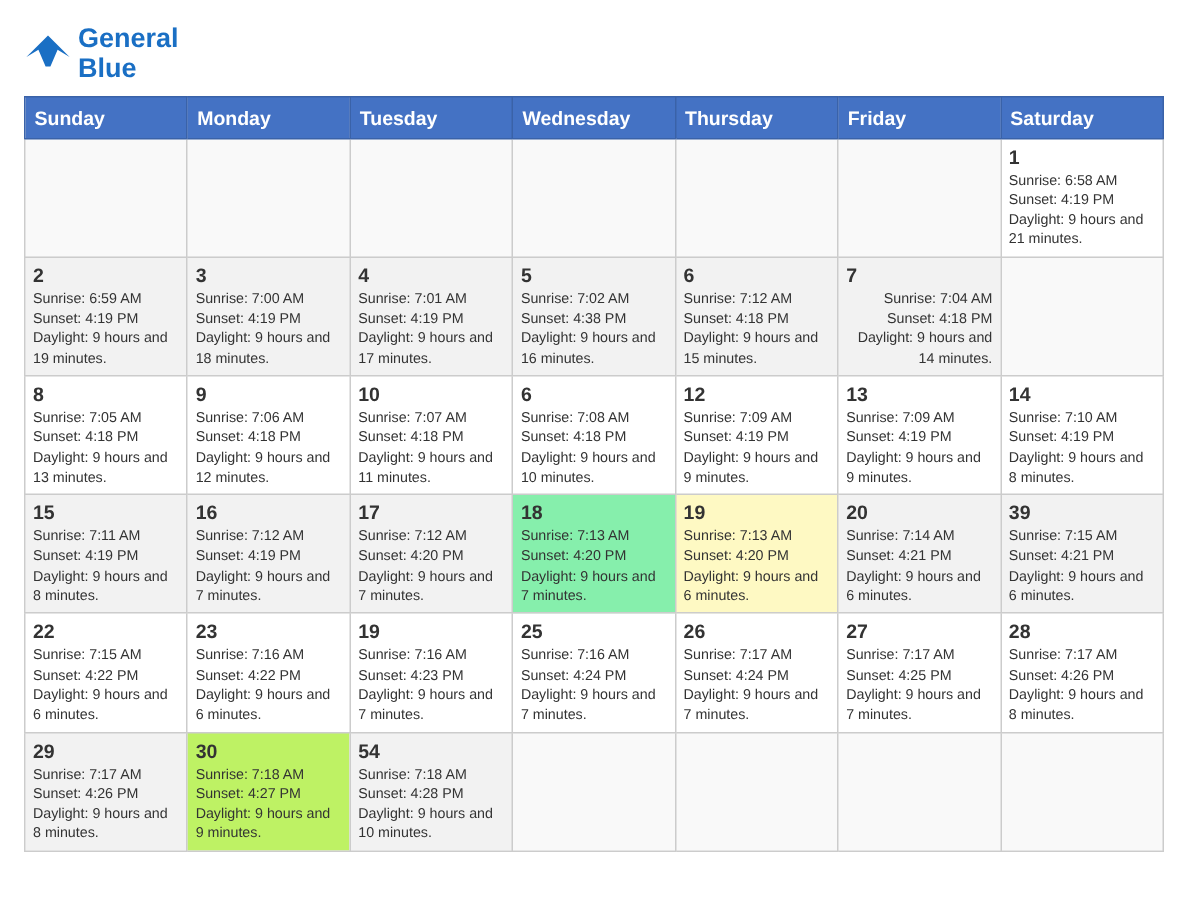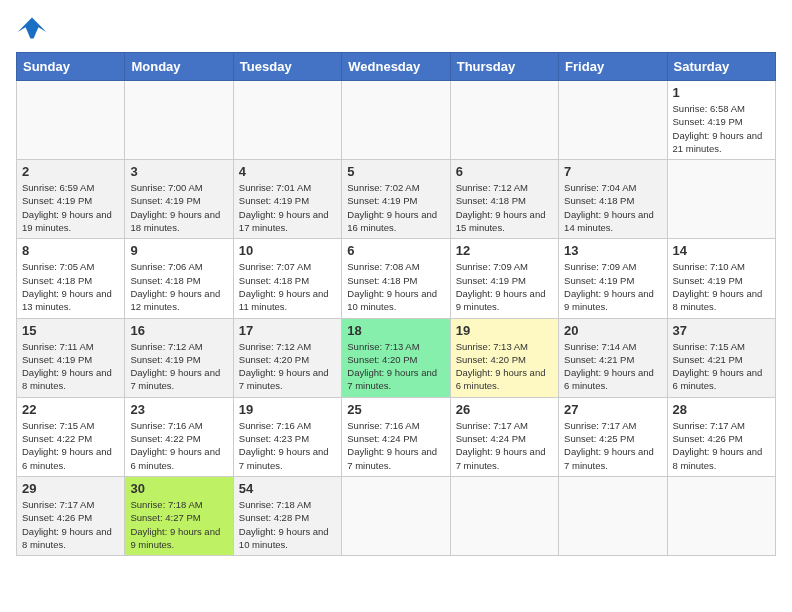--- a/index.html
+++ b/index.html
@@ -87,20 +87,24 @@
     }
   </style>
 </head>
 <body>
 
 <div class="header">
   <div class="logo">
     <svg class="logo-bird" viewBox="0 0 40 35" xmlns="http://www.w3.org/2000/svg">
       <polygon points="20,2 38,20 28,14 22,28 18,28 12,14 2,20" fill="#1a6fc4"></polygon>
     </svg>
+    <div class="logo-text">
+      <div><span>General</span></div>
+      <div><span style="color:#1a6fc4">Blue</span></div>
+    </div>
   </div>
   <div class="title-block">
     <div class="month-title"></div>
     <div class="location"></div>
   </div>
 </div>
 
 <table class="calendar">
   <thead>
     <tr>
@@ -143,32 +147,32 @@
         </td>
         <td style="background: rgb(242, 242, 242);">
           <div class="day-number">4</div>
           <div class="day-info" style="white-space: pre-line;">Sunrise: 7:01 AM
 Sunset: 4:19 PM
 Daylight: 9 hours and 17 minutes.</div>
         </td>
         <td style="background: rgb(242, 242, 242);">
           <div class="day-number">5</div>
           <div class="day-info" style="white-space: pre-line;">Sunrise: 7:02 AM
-Sunset: 4:19 PM
+Sunset: 4:38 PM
 Daylight: 9 hours and 16 minutes.</div>
         </td>
         <td style="background: rgb(242, 242, 242);">
           <div class="day-number">6</div>
           <div class="day-info" style="white-space: pre-line;">Sunrise: 7:12 AM
 Sunset: 4:18 PM
 Daylight: 9 hours and 15 minutes.</div>
         </td>
         <td style="background: rgb(242, 242, 242);">
           <div class="day-number">7</div>
-          <div class="day-info" style="white-space: pre-line;">Sunrise: 7:04 AM
+          <div class="day-info" style="white-space: pre-line; text-align: right;">Sunrise: 7:04 AM
 Sunset: 4:18 PM
 Daylight: 9 hours and 14 minutes.</div>
         </td>
         <td class="empty-cell" style="background: rgb(245, 245, 245);"></td>
       </tr>
       <tr>
         <td>
           <div class="day-number">8</div>
           <div class="day-info" style="white-space: pre-line;">Sunrise: 7:05 AM
 Sunset: 4:18 PM
@@ -242,21 +246,21 @@
 Sunset: 4:20 PM
 Daylight: 9 hours and 6 minutes.</div>
         </td>
         <td style="background: rgb(242, 242, 242);">
           <div class="day-number">20</div>
           <div class="day-info" style="white-space: pre-line;">Sunrise: 7:14 AM
 Sunset: 4:21 PM
 Daylight: 9 hours and 6 minutes.</div>
         </td>
         <td style="background: rgb(242, 242, 242);">
-          <div class="day-number">37</div>
+          <div class="day-number">39</div>
           <div class="day-info" style="white-space: pre-line;">Sunrise: 7:15 AM
 Sunset: 4:21 PM
 Daylight: 9 hours and 6 minutes.</div>
         </td>
       </tr>
       <tr>
         <td>
           <div class="day-number">22</div>
           <div class="day-info" style="white-space: pre-line;">Sunrise: 7:15 AM
 Sunset: 4:22 PM

